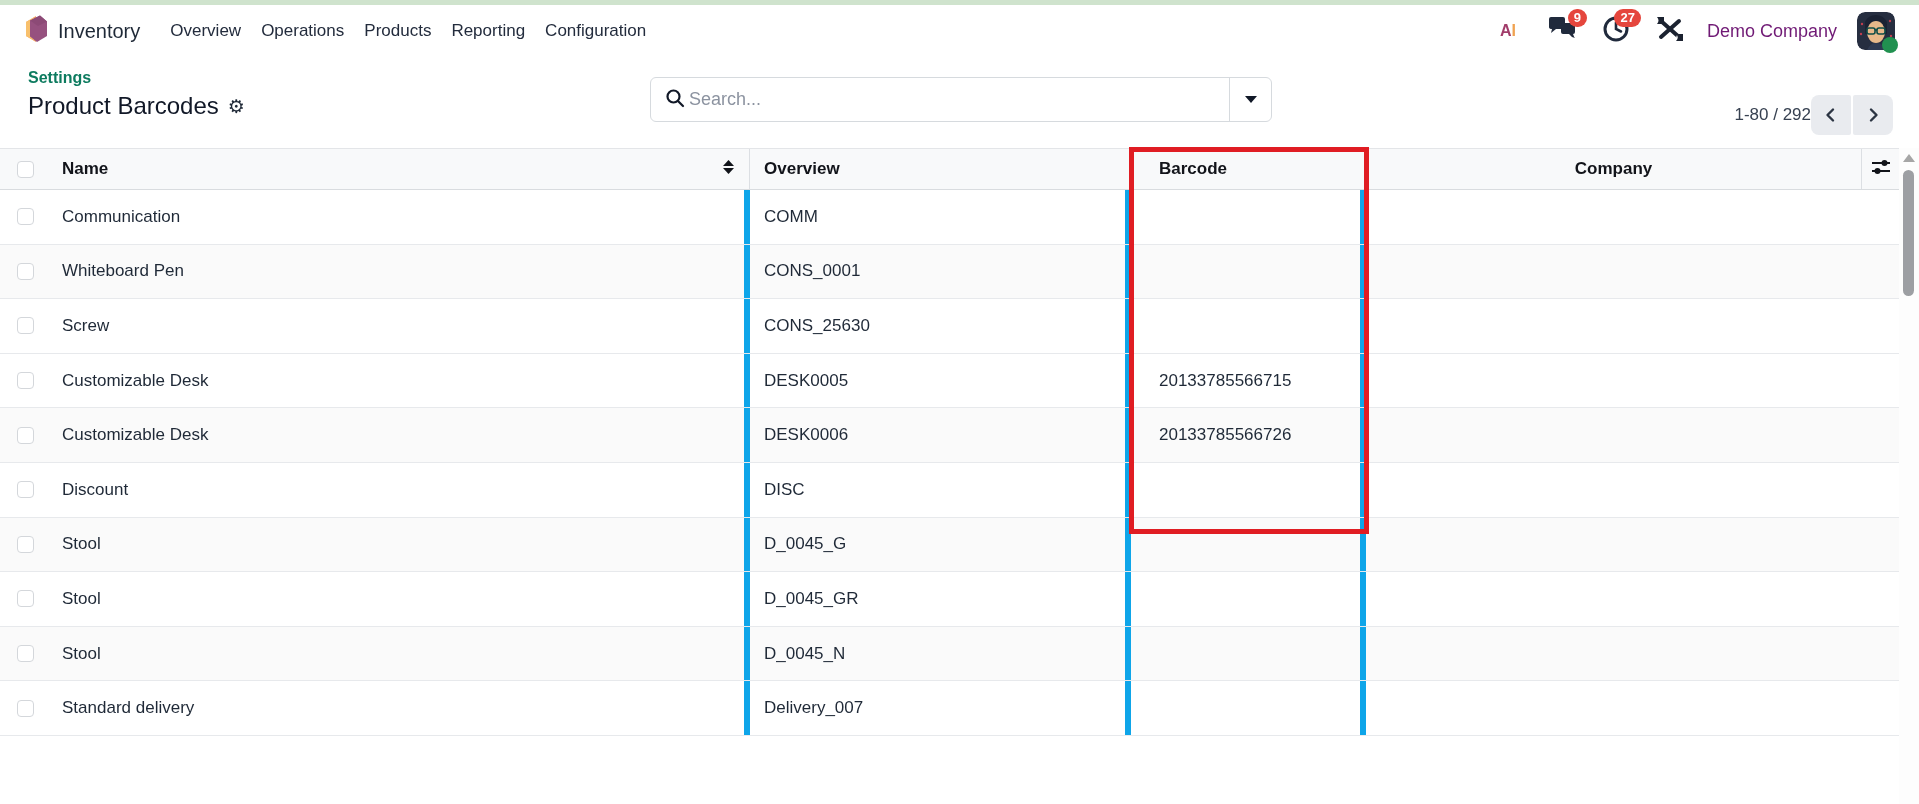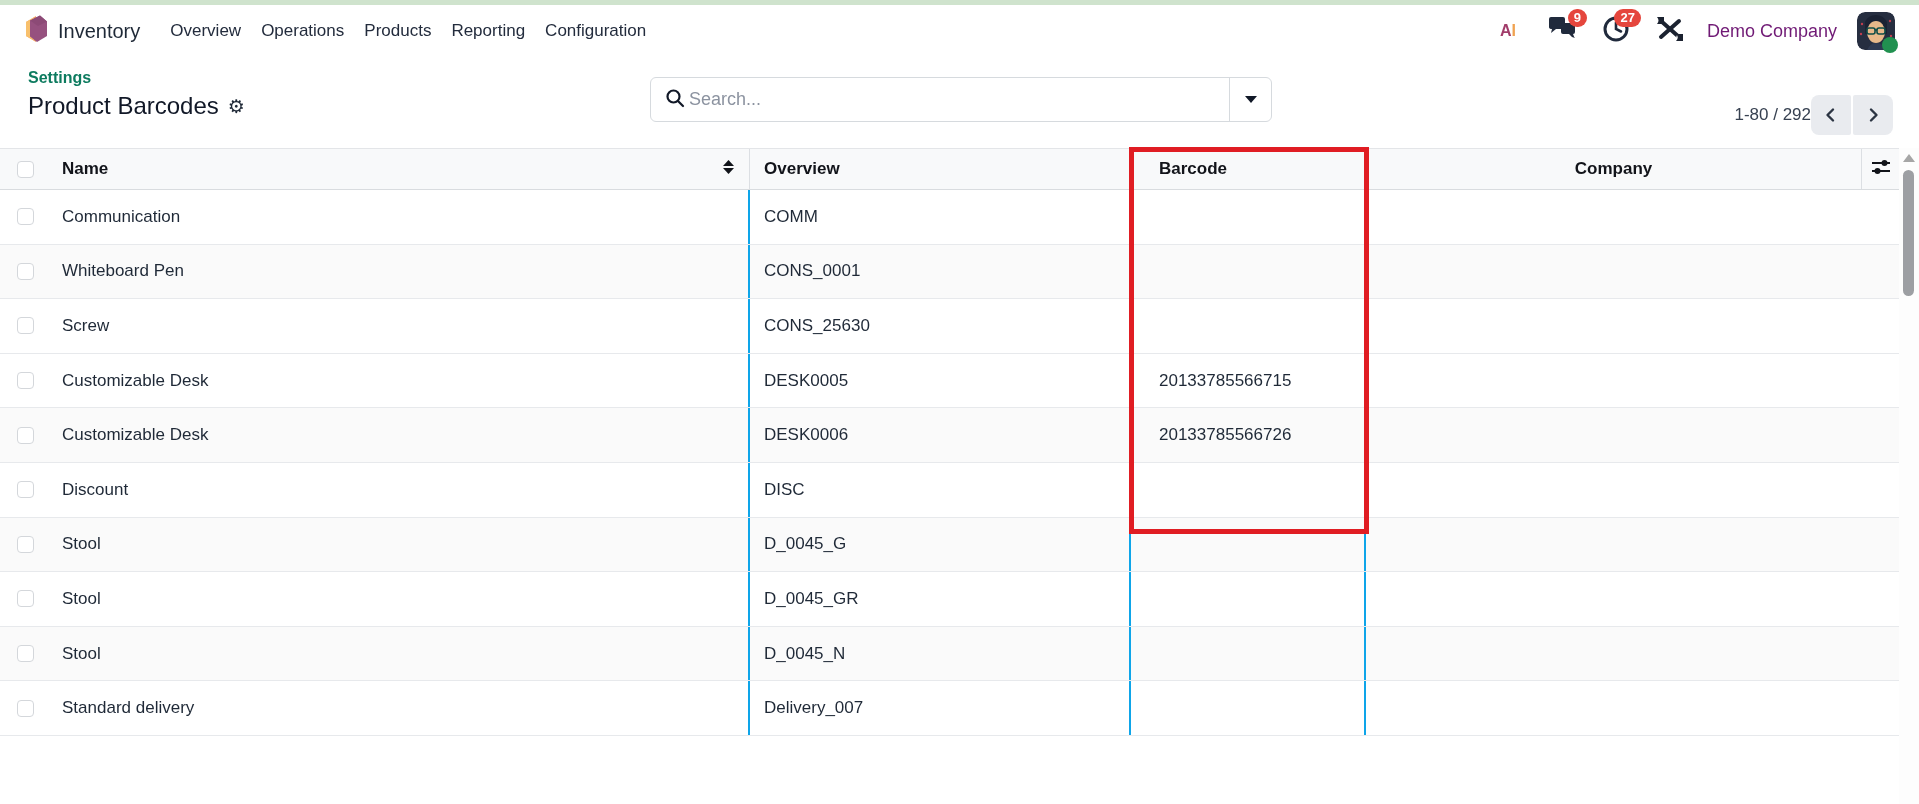--- a/index.html
+++ b/index.html
@@ -62,21 +62,21 @@
   .thead { height:42px; background:#f8f9fa; border-top:1px solid #e3e5e8; border-bottom:1px solid #d9dcdf; }
   .th { display:flex; align-items:center; font-size:17px; font-weight:700; color:#12141a;
         padding:0 14px; cursor:pointer; position:relative; }
   .th.bordered { border-right:1px solid #dcdfe3; }
   .th-name { justify-content:space-between; padding-left:12px; }
   .th-company { justify-content:center; }
   .th-icon-cell { border-left:1px solid #dcdfe3; display:flex; align-items:center; justify-content:center; cursor:pointer; }
   .tbody-row { height:54.6px; border-bottom:1px solid #e7e9ec; background:#fff; cursor:pointer; }
   .tbody-row.striped { background:#fafafa; }
   .td { display:flex; align-items:center; font-size:17px; color:#1f2937; padding:0 14px; overflow:hidden; white-space:nowrap; }
-  .td.bordered { border-right:2px solid #0ea5e9;text-align:right; }
+  .td.bordered { border-right:6px solid #0ea5e9;text-align:right; }
   .td-check { justify-content:center; padding:0; }
   .td-name { padding-left:12px; }
   .td-barcode { padding-left:28px; }
   .checkbox { width:17px; height:17px; border:1px solid #d4d7db; border-radius:4px; background:#fff; cursor:pointer; }
 
   
   .red-box { position:absolute; left:1129px; top:-1px; width:240px; height:387px;
              border:5px solid #e01d23; pointer-events:none; z-index:10; }
 
   

